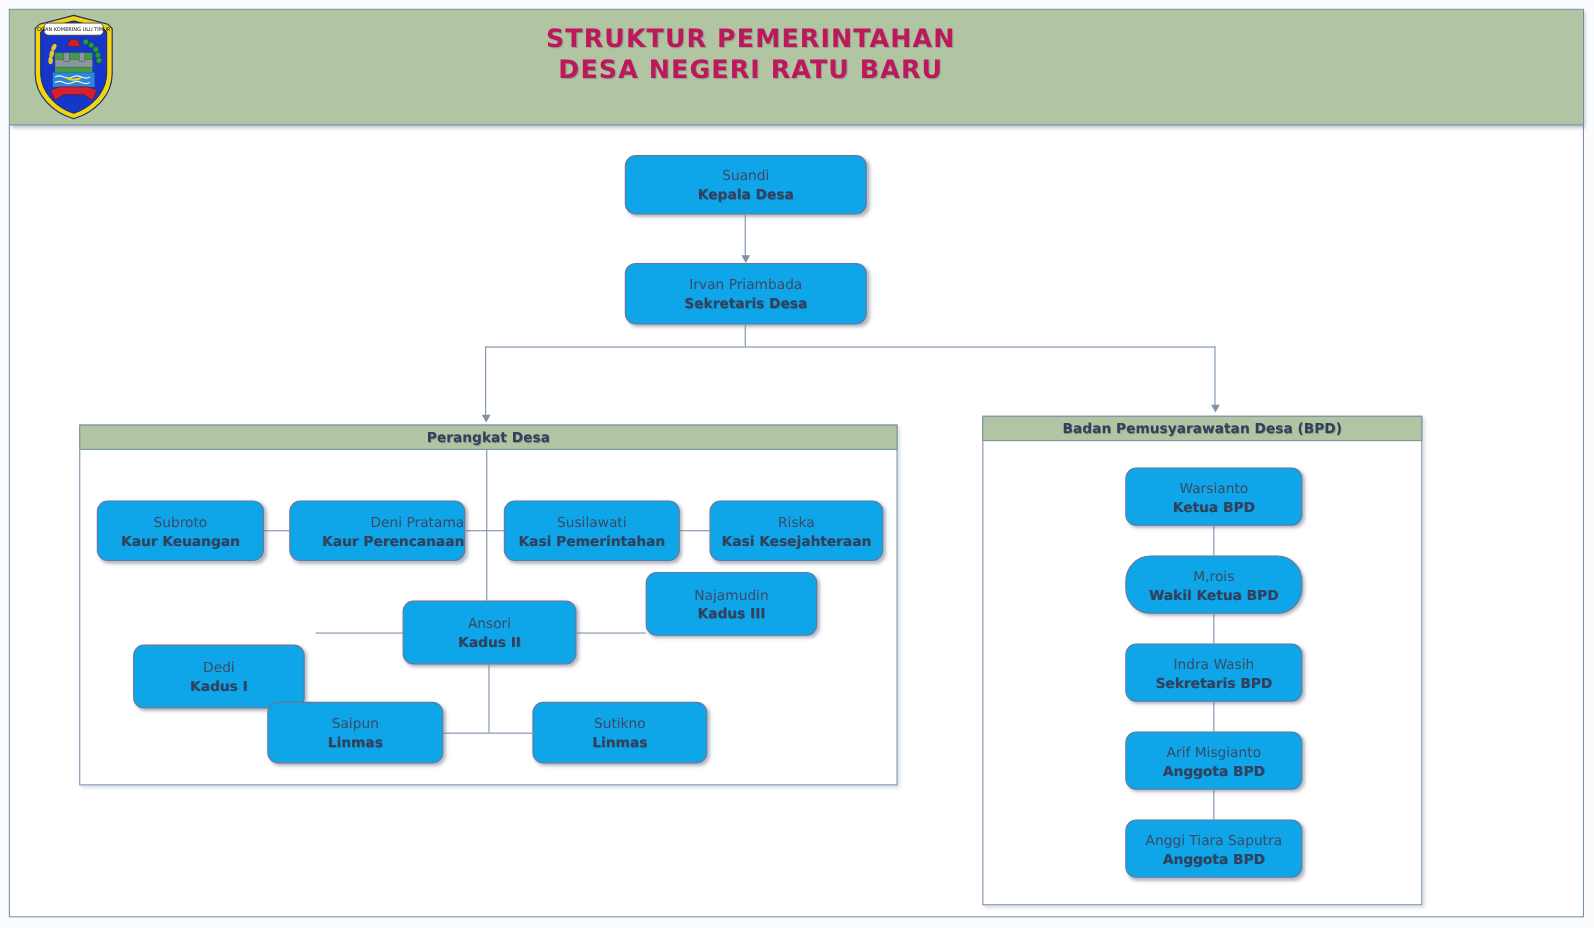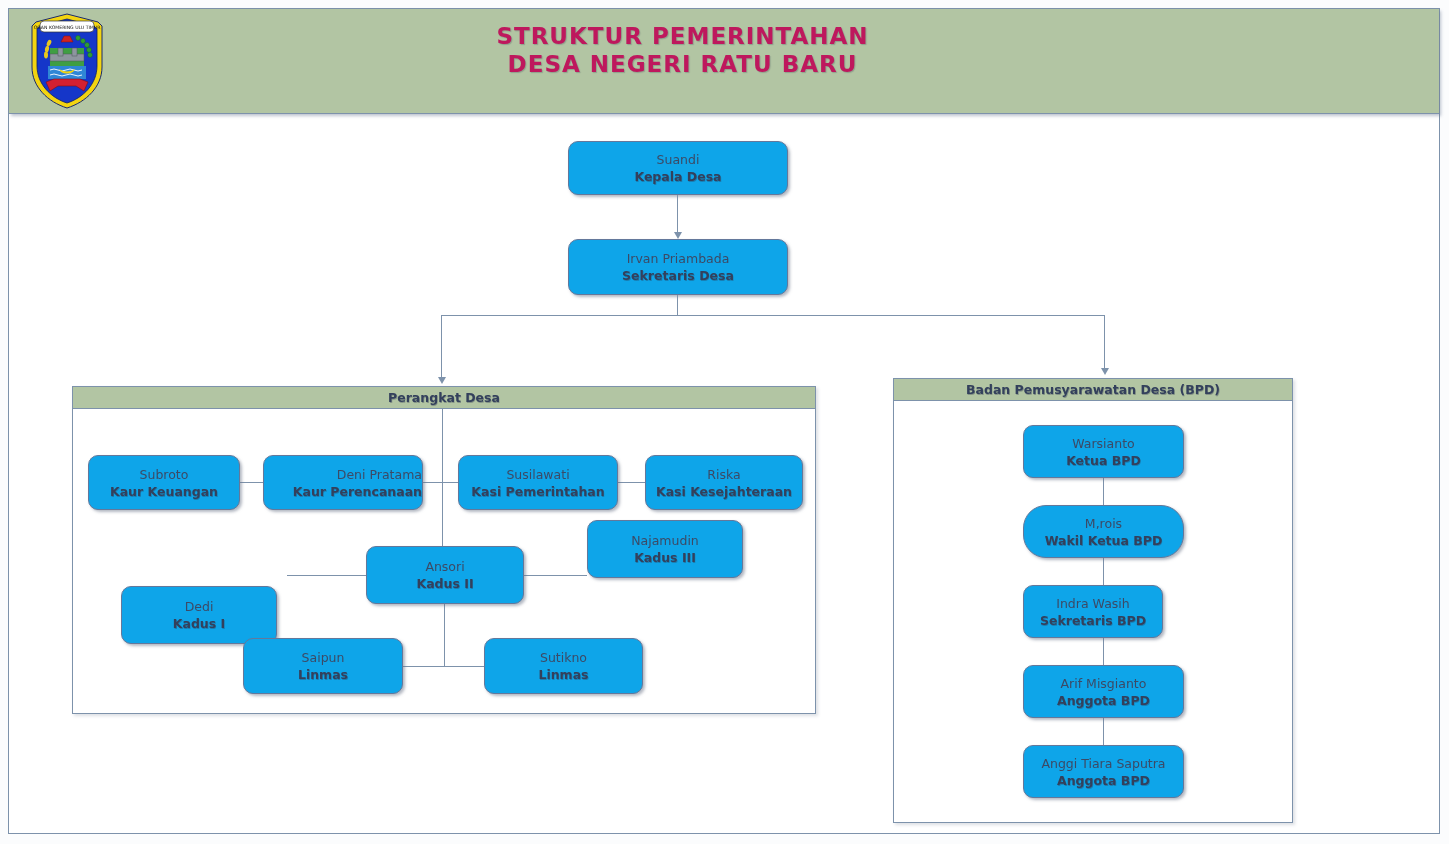--- a/index.html
+++ b/index.html
@@ -179,21 +179,21 @@
   <div class="vline" style="left:1103px; top:718px; height:27px;"></div>
 
   <div class="node" style="left:1023px; top:425px; width:161px; height:53px;">
     <div class="person">Warsianto</div>
     <div class="role">Ketua BPD</div>
   </div>
   <div class="node" style="left:1023px; top:505px; width:161px; height:53px;border-radius:23px;">
     <div class="person">M,rois</div>
     <div class="role">Wakil Ketua BPD</div>
   </div>
-  <div class="node" style="left:1023px; top:585px; width:140px; height:53px;">
+  <div class="node" style="left:1023px; top:585px; width:161px; height:53px;">
     <div class="person">Indra Wasih</div>
     <div class="role">Sekretaris BPD</div>
   </div>
   <div class="node" style="left:1023px; top:665px; width:161px; height:53px;">
     <div class="person">Arif Misgianto</div>
     <div class="role">Anggota BPD</div>
   </div>
   <div class="node" style="left:1023px; top:745px; width:161px; height:53px;">
     <div class="person">Anggi Tiara Saputra</div>
     <div class="role">Anggota BPD</div>

